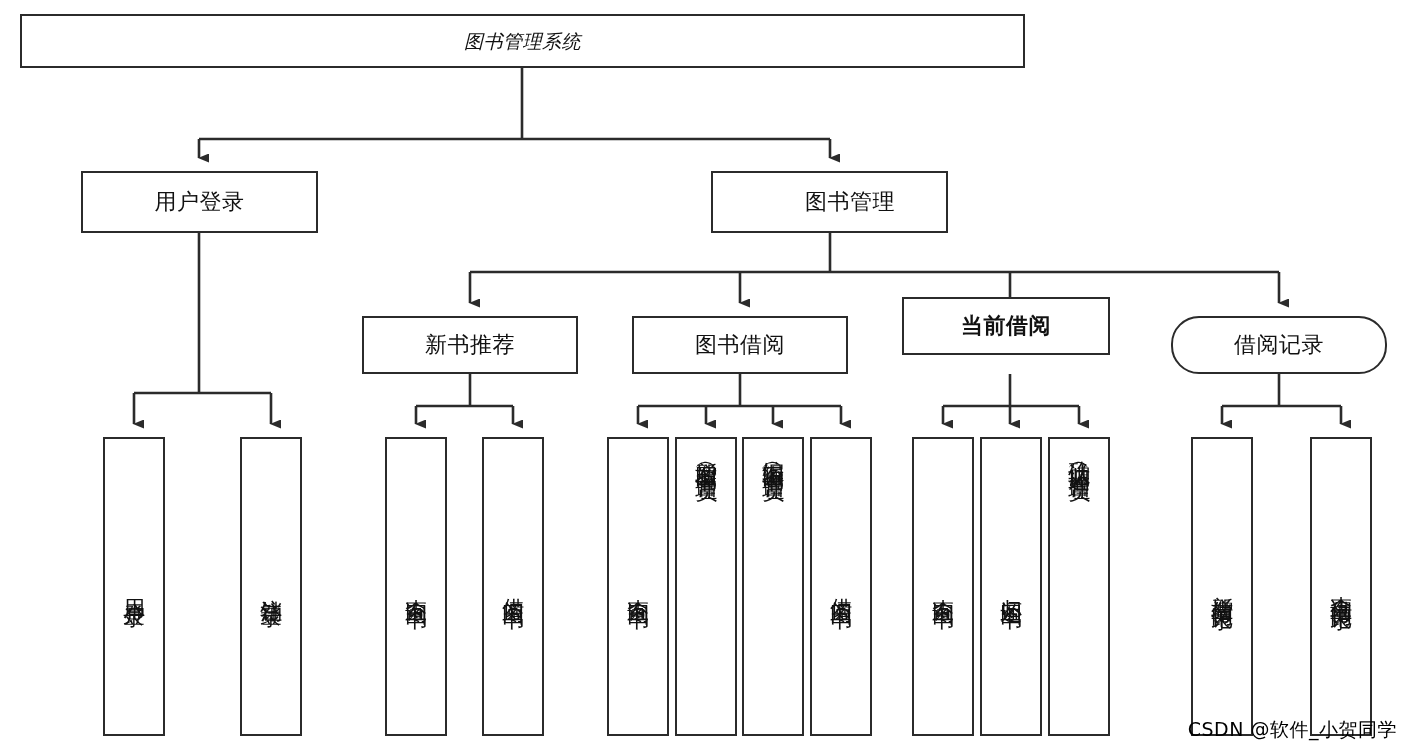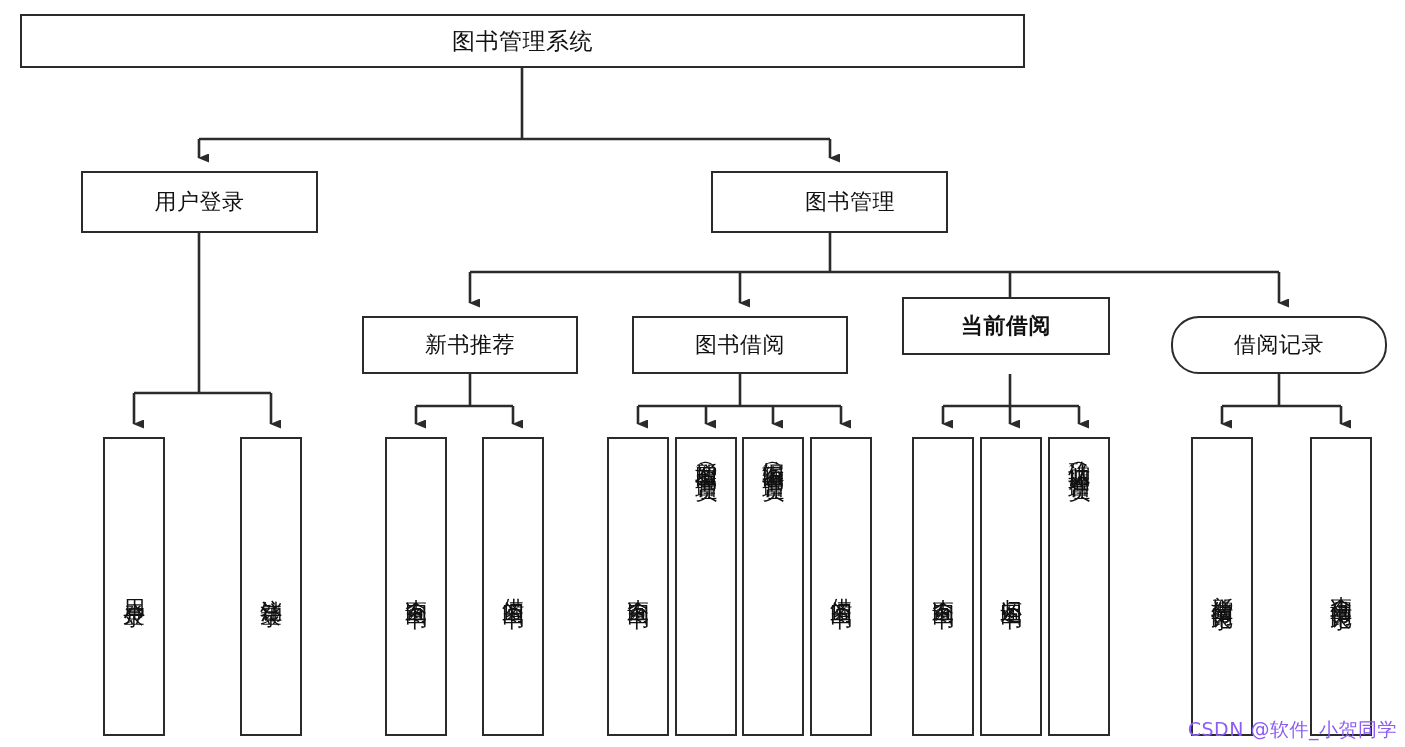--- a/index.html
+++ b/index.html
@@ -40,21 +40,22 @@
     text-align: center;
     line-height: 1.08;
     letter-spacing: 0.5px;
   }
   
   .node.horiz .label {
     font-size: 22px;
     white-space: nowrap;
   }
   .node.root .label {
-    font-size: 23px;
+    font-size: 19px;
+    font-style: italic;
   }
   
   .node.vert {
     align-items: flex-start;
     justify-content: center;
     padding-top: 0;
   }
   .node.vert .label {
     writing-mode: vertical-rl;
     text-orientation: upright;
@@ -71,21 +72,21 @@
     align-items: flex-start;
   }
   .node.vert.top .label {
     margin-top: 4px;
   }
   .watermark {
     position: absolute;
     right: 8px;
     bottom: 4px;
     font-size: 19px;
-    color: #8b5cf6;
+    color: #000000;
     white-space: nowrap;
     letter-spacing: 0.5px;
   }
 </style>
 </head>
 <body>
 
 <div id="canvas">
 
   <svg class="edges" viewBox="0 0 1405 747" xmlns="http://www.w3.org/2000/svg">

